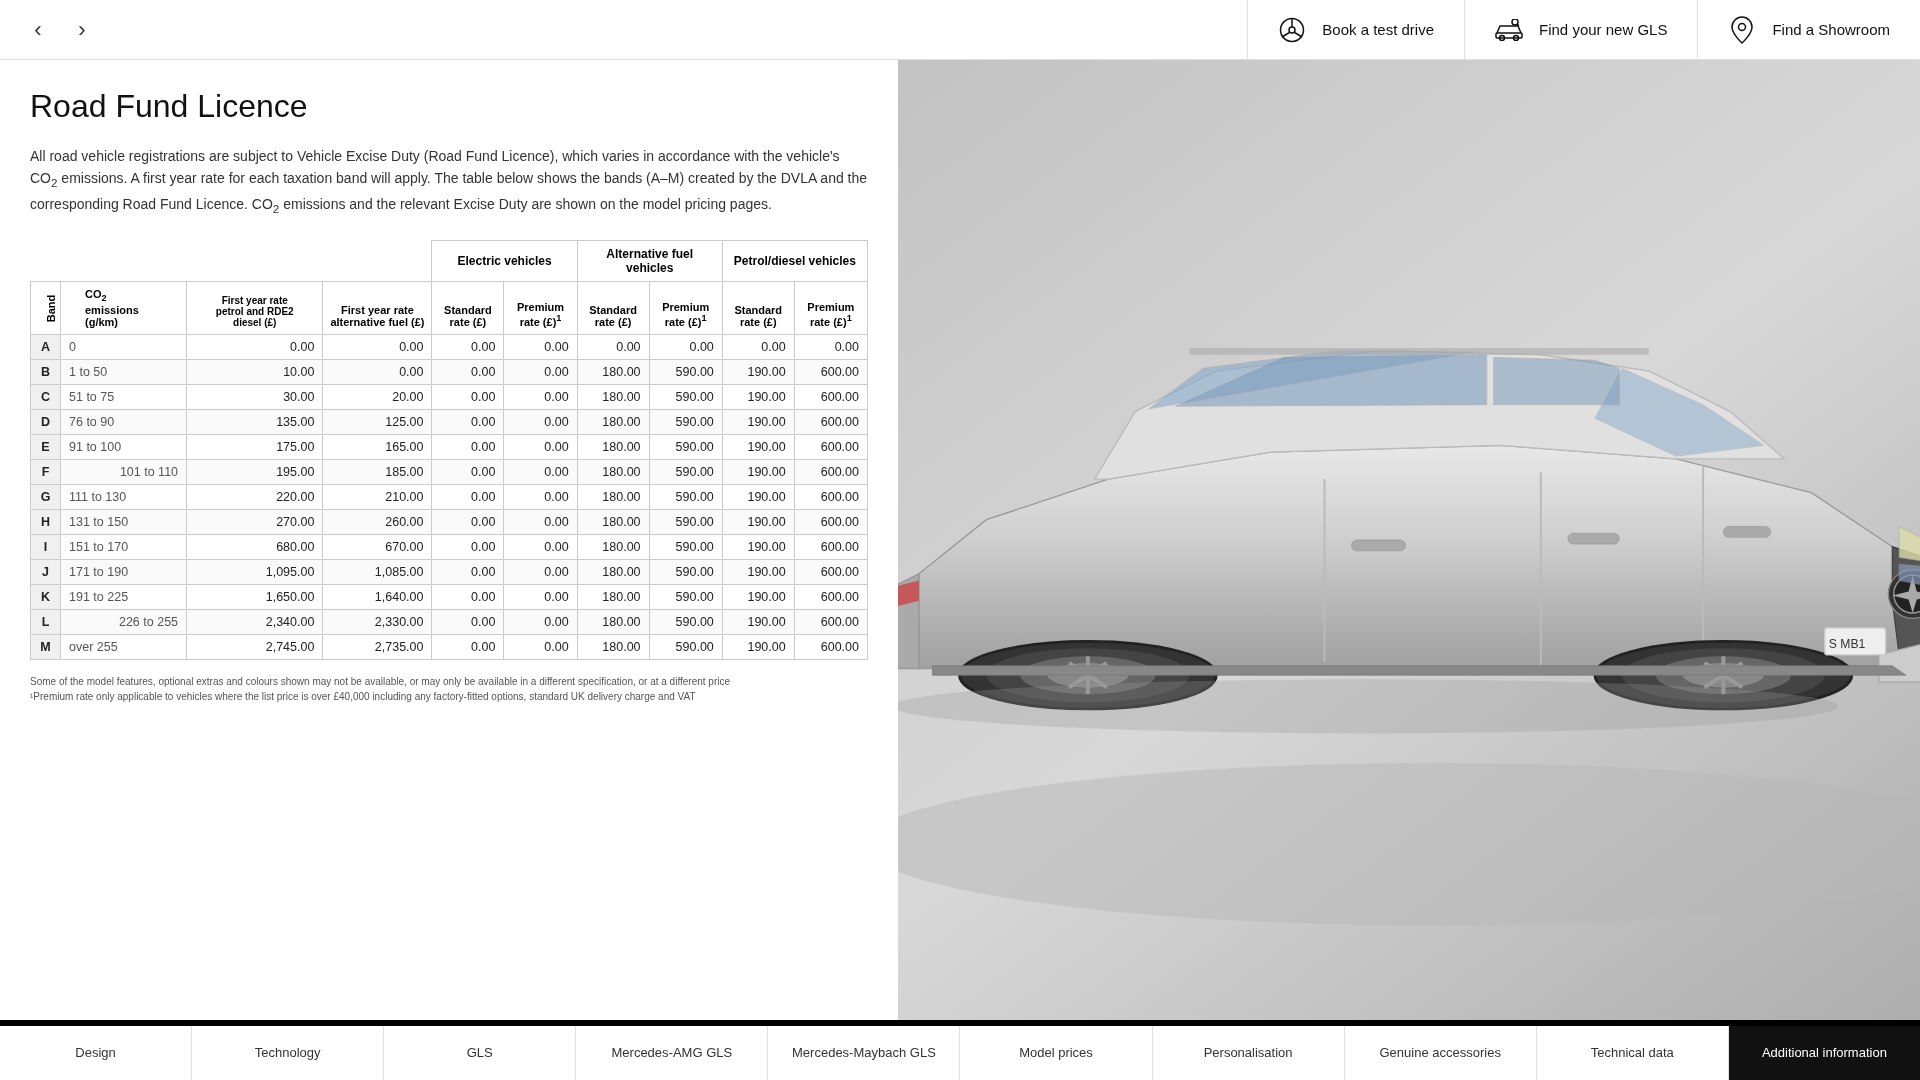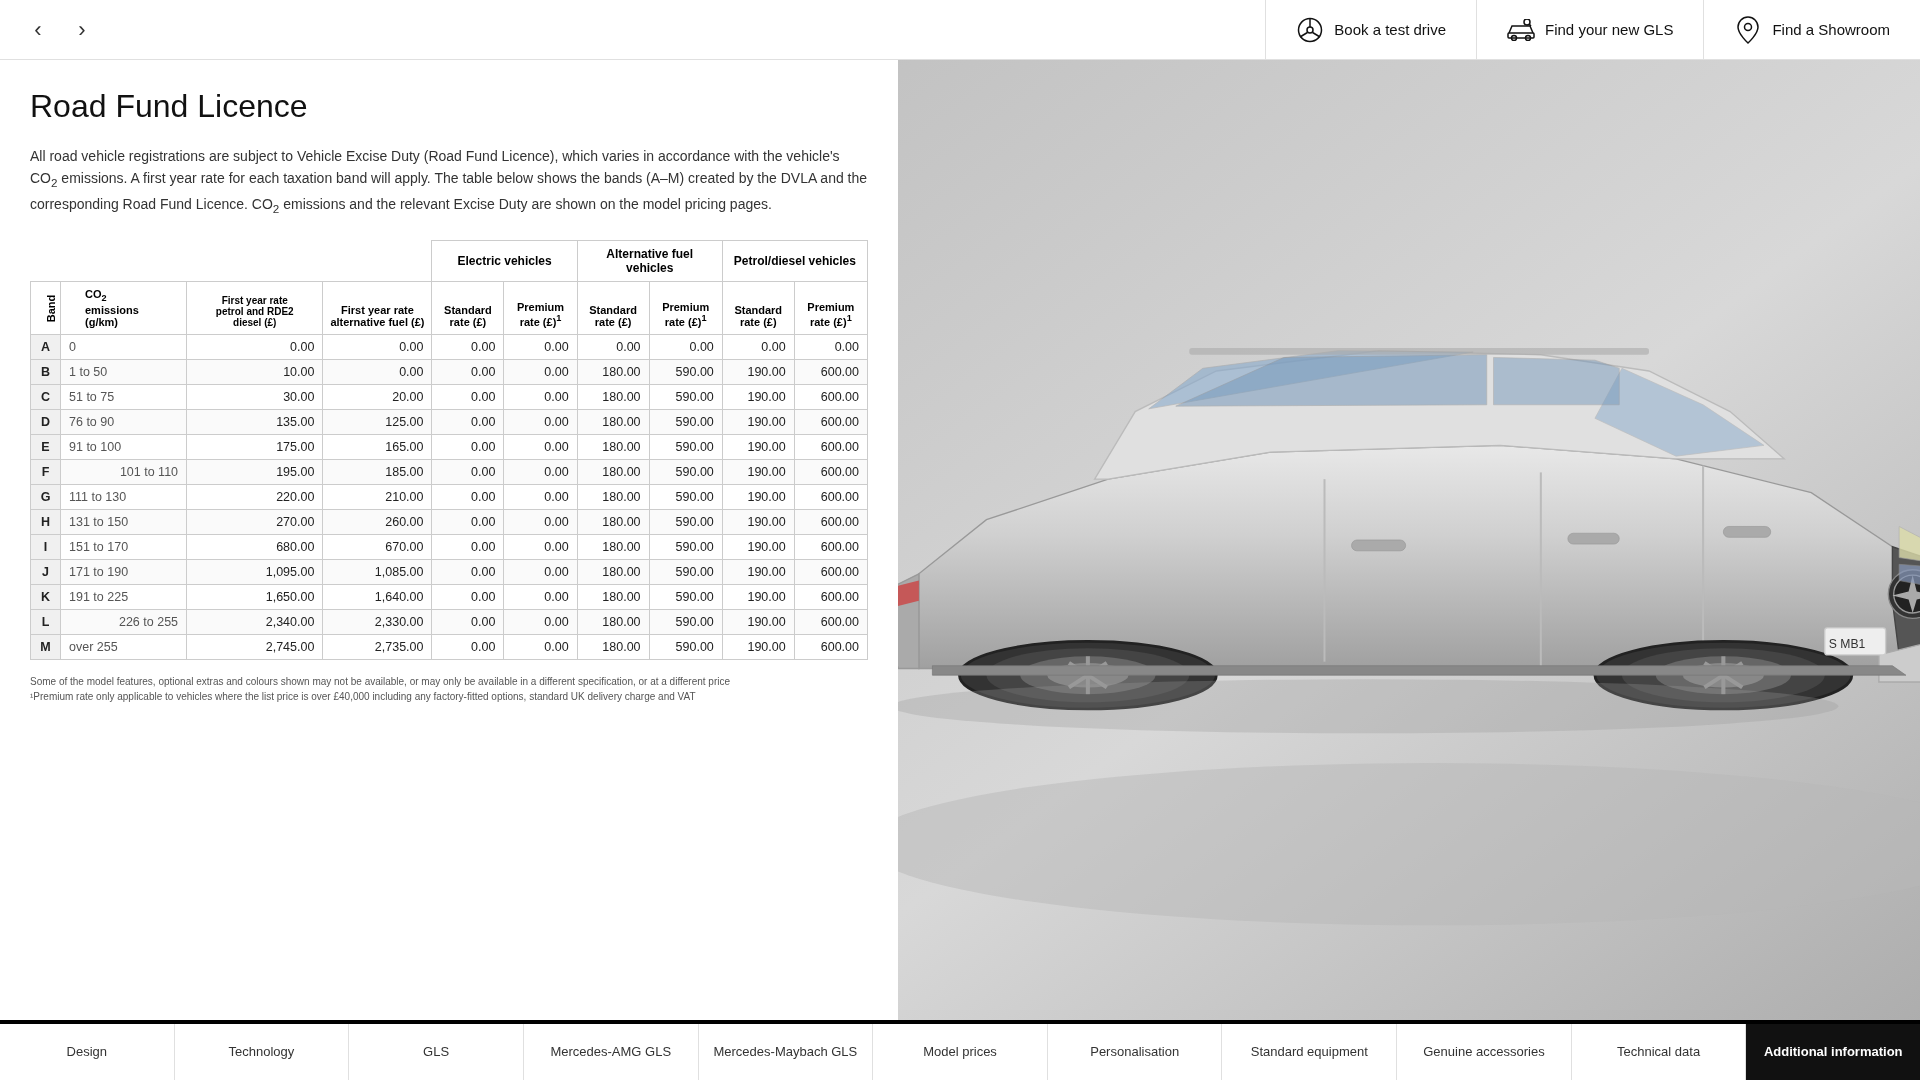--- a/index.html
+++ b/index.html
@@ -30,21 +30,21 @@
       font-size: 22px;
       color: #333;
     }
     .header-actions {
       display: flex;
       margin-left: auto;
     }
     .header-action {
       display: flex;
       align-items: center;
-      gap: 10px;
+      gap: 16px;
       padding: 0 30px;
       height: 60px;
       border-left: 1px solid #e0e0e0;
       cursor: pointer;
       font-size: 15px;
       color: #111;
       text-decoration: none;
     }
     .header-icon {
       width: 28px;
@@ -183,42 +183,41 @@
       height: 100%;
       position: absolute;
       top: 0;
       left: 0;
     }
 
     
     .bottom-nav {
       height: 60px;
       display: flex;
-      border-top: 4px solid #000000;
+      border-top: 6px solid #000000;
       background: #fff;
     }
 
     .bottom-nav-item {
       flex: 1;
       display: flex;
       align-items: center;
       justify-content: center;
       text-align: center;
       font-size: 13px;
       color: #333;
       border-right: 1px solid #e0e0e0;
       cursor: pointer;
       padding: 0 8px;
       line-height: 1.3;
     }
     .bottom-nav-item:last-child { border-right: none; }
     .bottom-nav-item.active {
       background: #111;
       color: #fff;
-      font-weight: bold;
     }
   </style>
 </head>
 <body>
 
 <div class="header">
   <div class="nav-arrows">
     <div class="nav-arrow">‹</div>
     <div class="nav-arrow">›</div>
   </div>
@@ -551,17 +550,16 @@
 </div>
 
 <div class="bottom-nav">
 <div class="bottom-nav-item">Design</div>
     <div class="bottom-nav-item">Technology</div>
     <div class="bottom-nav-item">GLS</div>
     <div class="bottom-nav-item">Mercedes-AMG GLS</div>
     <div class="bottom-nav-item">Mercedes-Maybach GLS</div>
     <div class="bottom-nav-item">Model prices</div>
     <div class="bottom-nav-item">Personalisation</div>
-    <div class="bottom-nav-item">Standard equipment</div>
     <div class="bottom-nav-item">Genuine accessories</div>
     <div class="bottom-nav-item">Technical data</div>
     <div class="bottom-nav-item active">Additional information</div>
   </div>
 
 </body></html>

